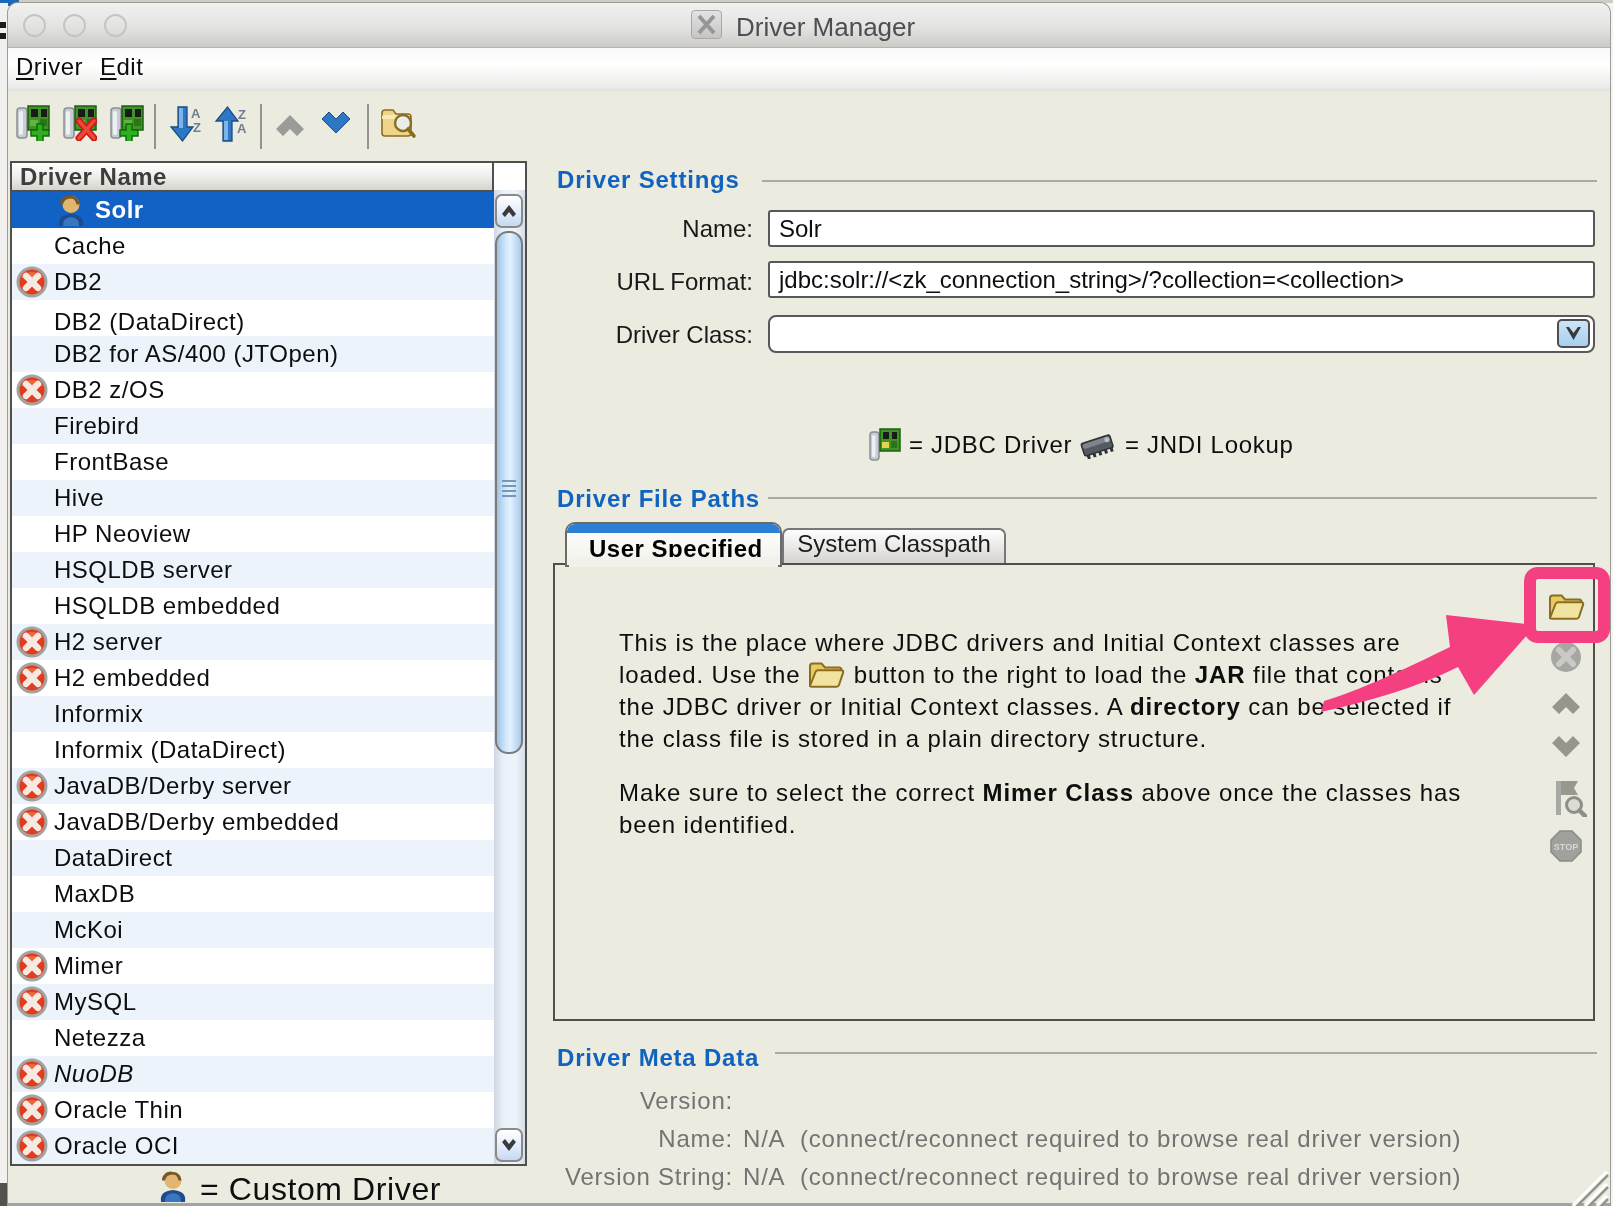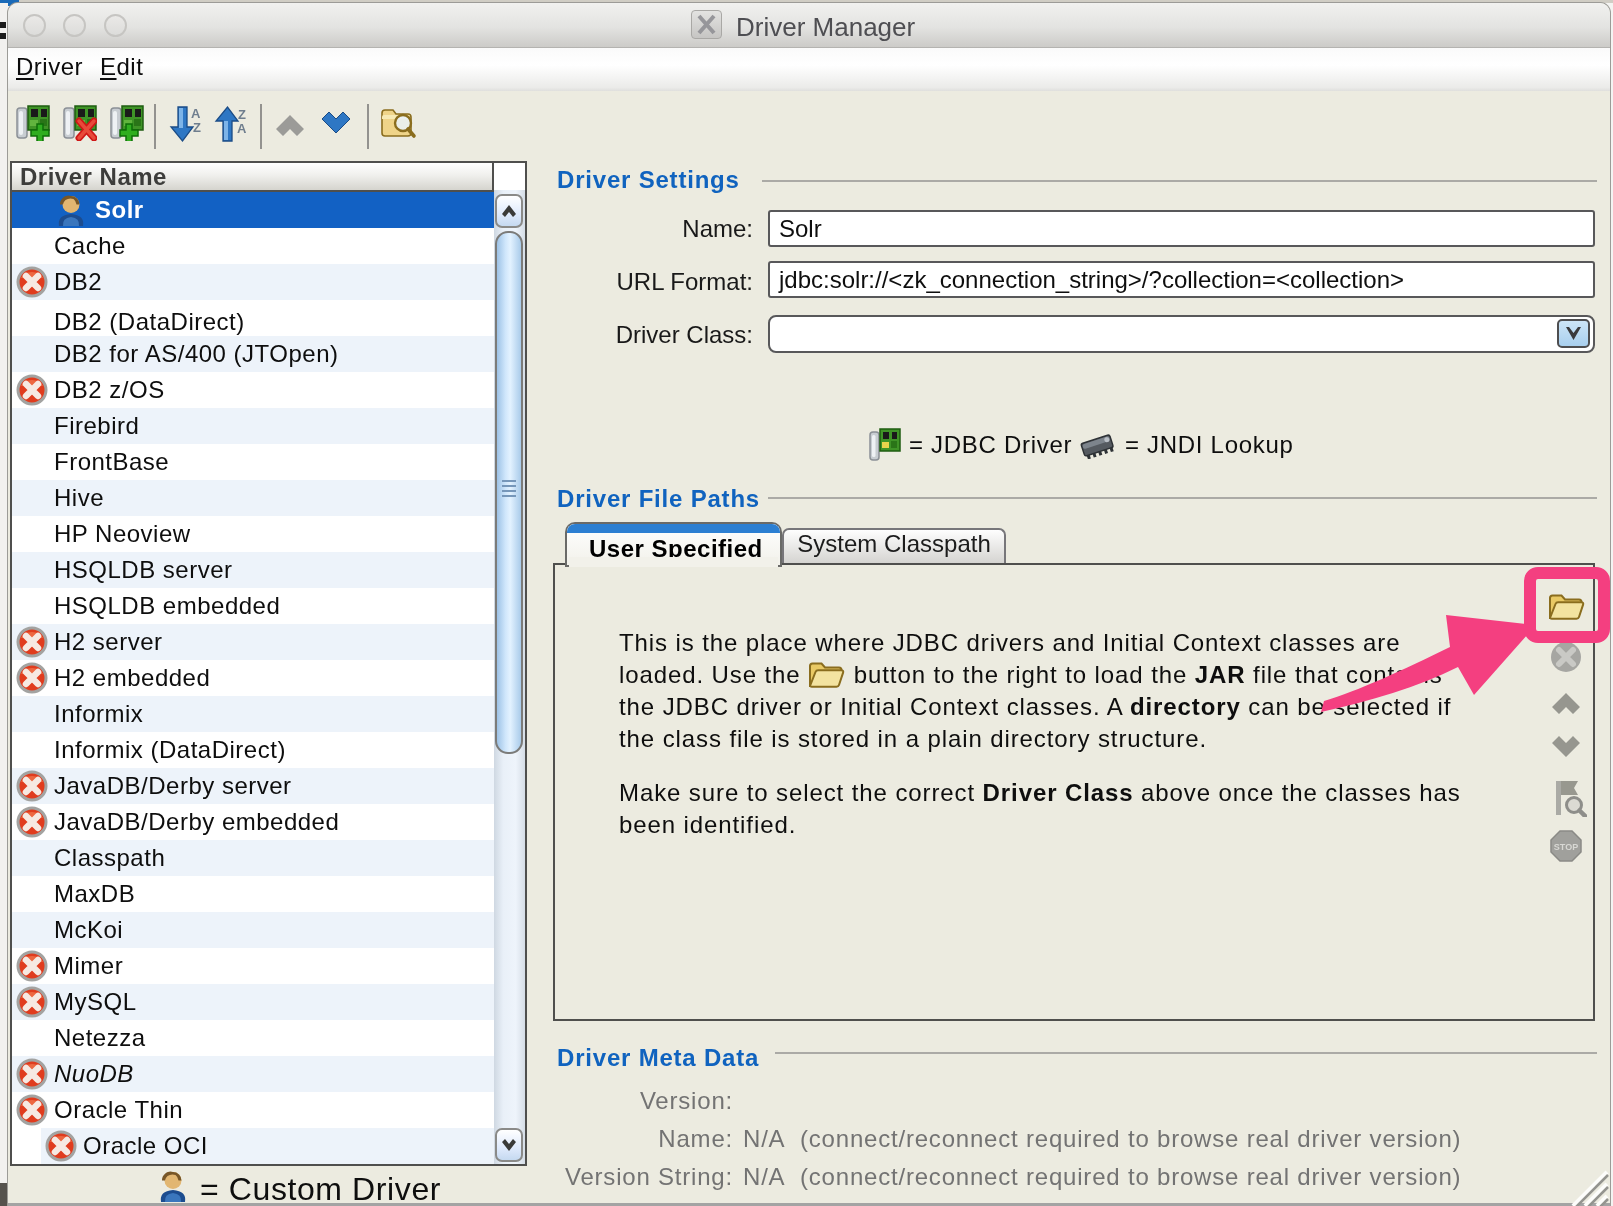--- a/index.html
+++ b/index.html
@@ -260,21 +260,21 @@
           </div>
         <div class="row" style="top:612px;">
             <svg class="ricon" width="34" height="34" viewBox="0 0 34 34">
               <circle cx="17" cy="17" r="14" fill="#e03c1e" stroke="#a3a3a1" stroke-width="3"></circle>
               <path d="M6 13 a12 10 0 0 1 22 0 z" fill="#ef7048" opacity="0.85"></path>
               <path d="M11 11 L23 23 M23 11 L11 23" stroke="#f6e9e2" stroke-width="6.5" stroke-linecap="round"></path>
             </svg>
             <span class="rtext">JavaDB/Derby embedded</span>
           </div>
         <div class="row alt" style="top:648px;">
-            <span class="rtext">Classpath</span>
+            <span class="rtext">DataDirect</span>
           </div>
         <div class="row" style="top:684px;">
             <span class="rtext">MaxDB</span>
           </div>
         <div class="row alt" style="top:720px;">
             <span class="rtext">McKoi</span>
           </div>
         <div class="row" style="top:756px;">
             <svg class="ricon" width="34" height="34" viewBox="0 0 34 34">
               <circle cx="17" cy="17" r="14" fill="#e03c1e" stroke="#a3a3a1" stroke-width="3"></circle>
@@ -303,21 +303,21 @@
             <span class="rtext">NuoDB</span>
           </div>
         <div class="row" style="top:900px;">
             <svg class="ricon" width="34" height="34" viewBox="0 0 34 34">
               <circle cx="17" cy="17" r="14" fill="#e03c1e" stroke="#a3a3a1" stroke-width="3"></circle>
               <path d="M6 13 a12 10 0 0 1 22 0 z" fill="#ef7048" opacity="0.85"></path>
               <path d="M11 11 L23 23 M23 11 L11 23" stroke="#f6e9e2" stroke-width="6.5" stroke-linecap="round"></path>
             </svg>
             <span class="rtext">Oracle Thin</span>
           </div>
-        <div class="row alt" style="top:936px;margin-left:29px;">
+        <div class="row alt" style="top:936px;">
             <svg class="ricon" width="34" height="34" viewBox="0 0 34 34">
               <circle cx="17" cy="17" r="14" fill="#e03c1e" stroke="#a3a3a1" stroke-width="3"></circle>
               <path d="M6 13 a12 10 0 0 1 22 0 z" fill="#ef7048" opacity="0.85"></path>
               <path d="M11 11 L23 23 M23 11 L11 23" stroke="#f6e9e2" stroke-width="6.5" stroke-linecap="round"></path>
             </svg>
             <span class="rtext">Oracle OCI</span>
           </div>
       </div>
       <div class="abs" id="sbar">
         <div class="abs sbtn" style="top:4px;"><svg width="24" height="30" viewBox="0 0 24 30">
@@ -381,21 +381,21 @@
     <div class="abs sect" style="left:549px;top:482px;">Driver File Paths</div>
     <div class="abs sline" style="left:760px;top:494px;width:829px;"></div>
     <div class="abs" id="fpanel">
       <div class="para" style="top:62px;">This is the place where JDBC drivers and Initial Context classes are<br>
 loaded. Use the <svg width="38" height="30" viewBox="0 0 38 30" style="vertical-align:-6px;">
 <path d="M2 27 V7 q0 -2.5 2.5 -2.5 h9 l3.5 4 h14 q2.5 0 2.5 2.5 l-4 14 q-0.6 2 -2.6 2 z" fill="#e9c964" stroke="#8a6d1e" stroke-width="2"></path>
 <path d="M2 27 L7.5 13 q0.7 -1.8 2.6 -1.8 h23 q2.8 0 2 2.4 L31 26 q-0.6 1.8 -2.5 1.8 H4 q-2.3 0 -2 -1.8 z" fill="#f3e3a0" stroke="#8a6d1e" stroke-width="2"></path>
 </svg> button to the right to load the <b>JAR</b> file that contains<br>
 the JDBC driver or Initial Context classes. A <b>directory</b> can be selected if<br>
 the class file is stored in a plain directory structure.</div>
-      <div class="para" style="top:212px;">Make sure to select the correct <b>Driver Class</b> above once the classes has<br>
+      <div class="para" style="top:212px;">Make sure to select the correct <b>Mimer Class</b> above once the classes has<br>
 been identified.</div>
       <svg width="38" height="30" viewBox="0 0 38 30" style="position:absolute;left:993px;top:26px;">
 <path d="M2 27 V7 q0 -2.5 2.5 -2.5 h9 l3.5 4 h14 q2.5 0 2.5 2.5 l-4 14 q-0.6 2 -2.6 2 z" fill="#e9c964" stroke="#8a6d1e" stroke-width="2"></path>
 <path d="M2 27 L7.5 13 q0.7 -1.8 2.6 -1.8 h23 q2.8 0 2 2.4 L31 26 q-0.6 1.8 -2.5 1.8 H4 q-2.3 0 -2 -1.8 z" fill="#f3e3a0" stroke="#8a6d1e" stroke-width="2"></path>
 </svg>
       <svg width="34" height="34" viewBox="0 0 34 34" style="position:absolute;left:994px;top:75px;">
         <circle cx="17" cy="17" r="15" fill="#a6a6a2"></circle>
         <path d="M10 10 L24 24 M24 10 L10 24" stroke="#c9c9c5" stroke-width="6" stroke-linecap="round"></path>
         </svg>
       <svg width="34" height="26" viewBox="0 0 34 26" style="position:absolute;left:994px;top:124px;">

